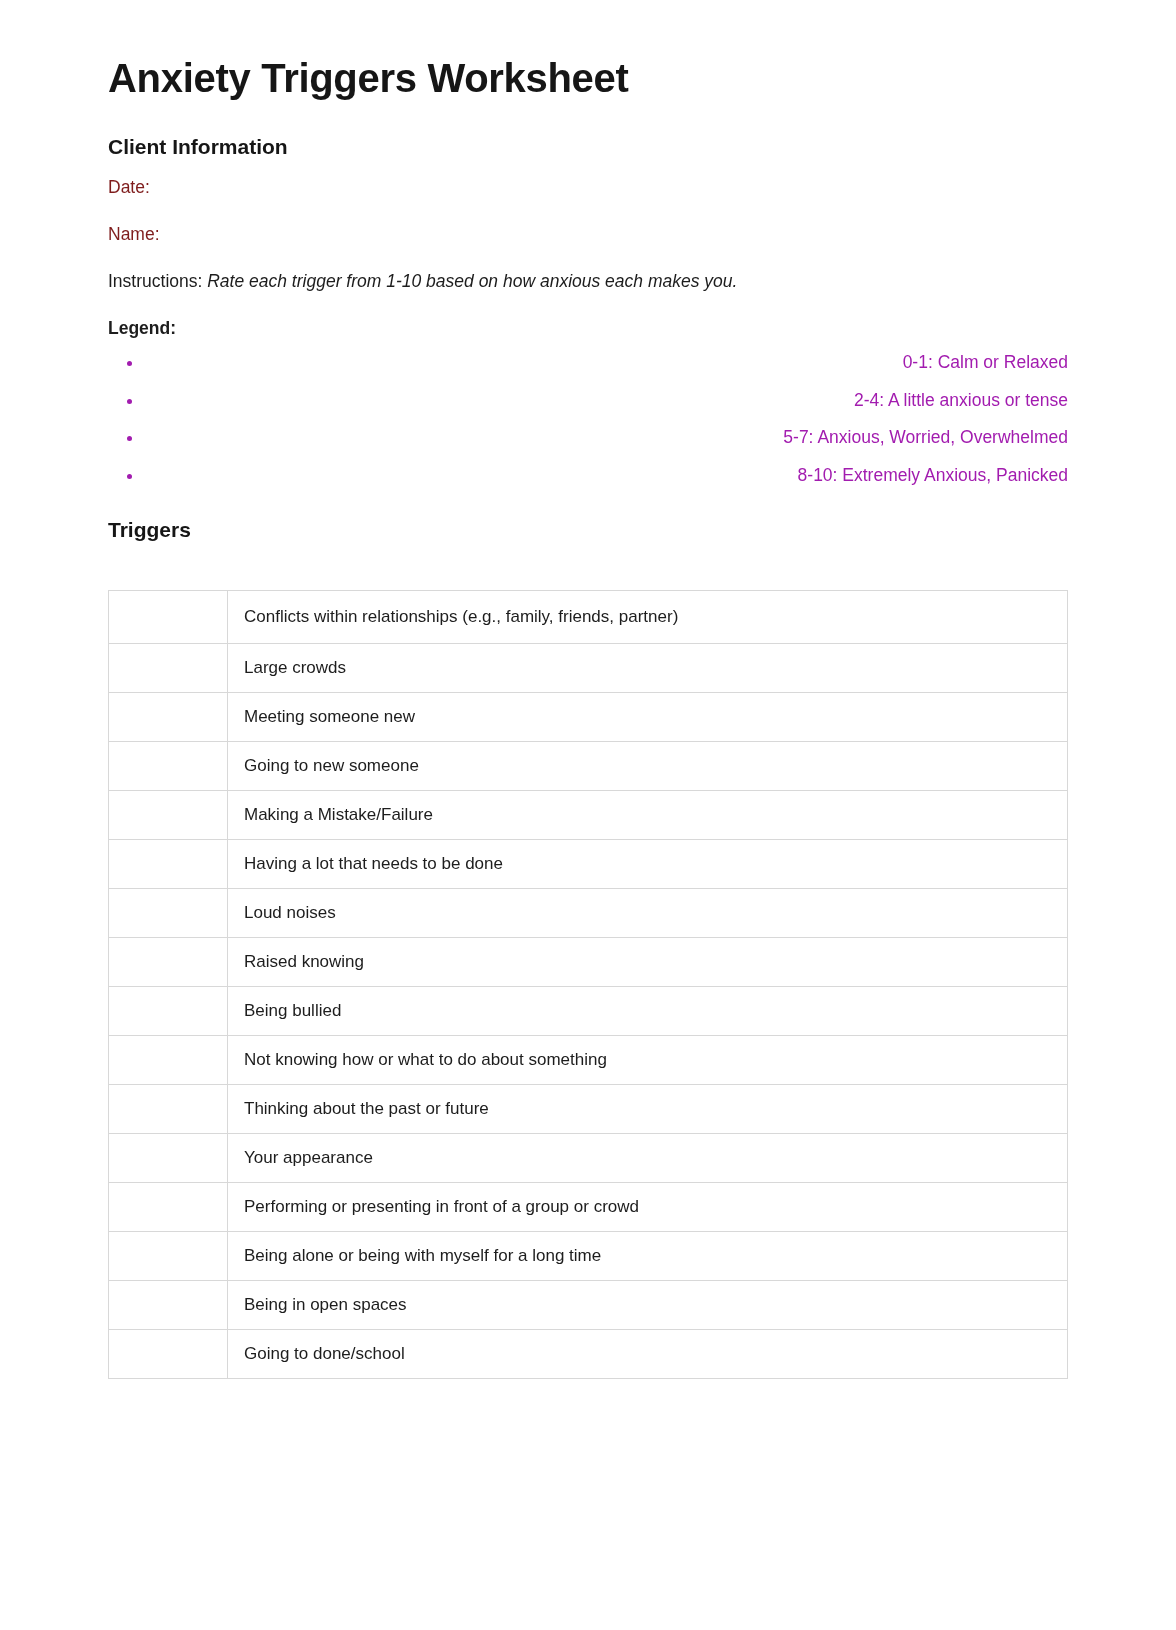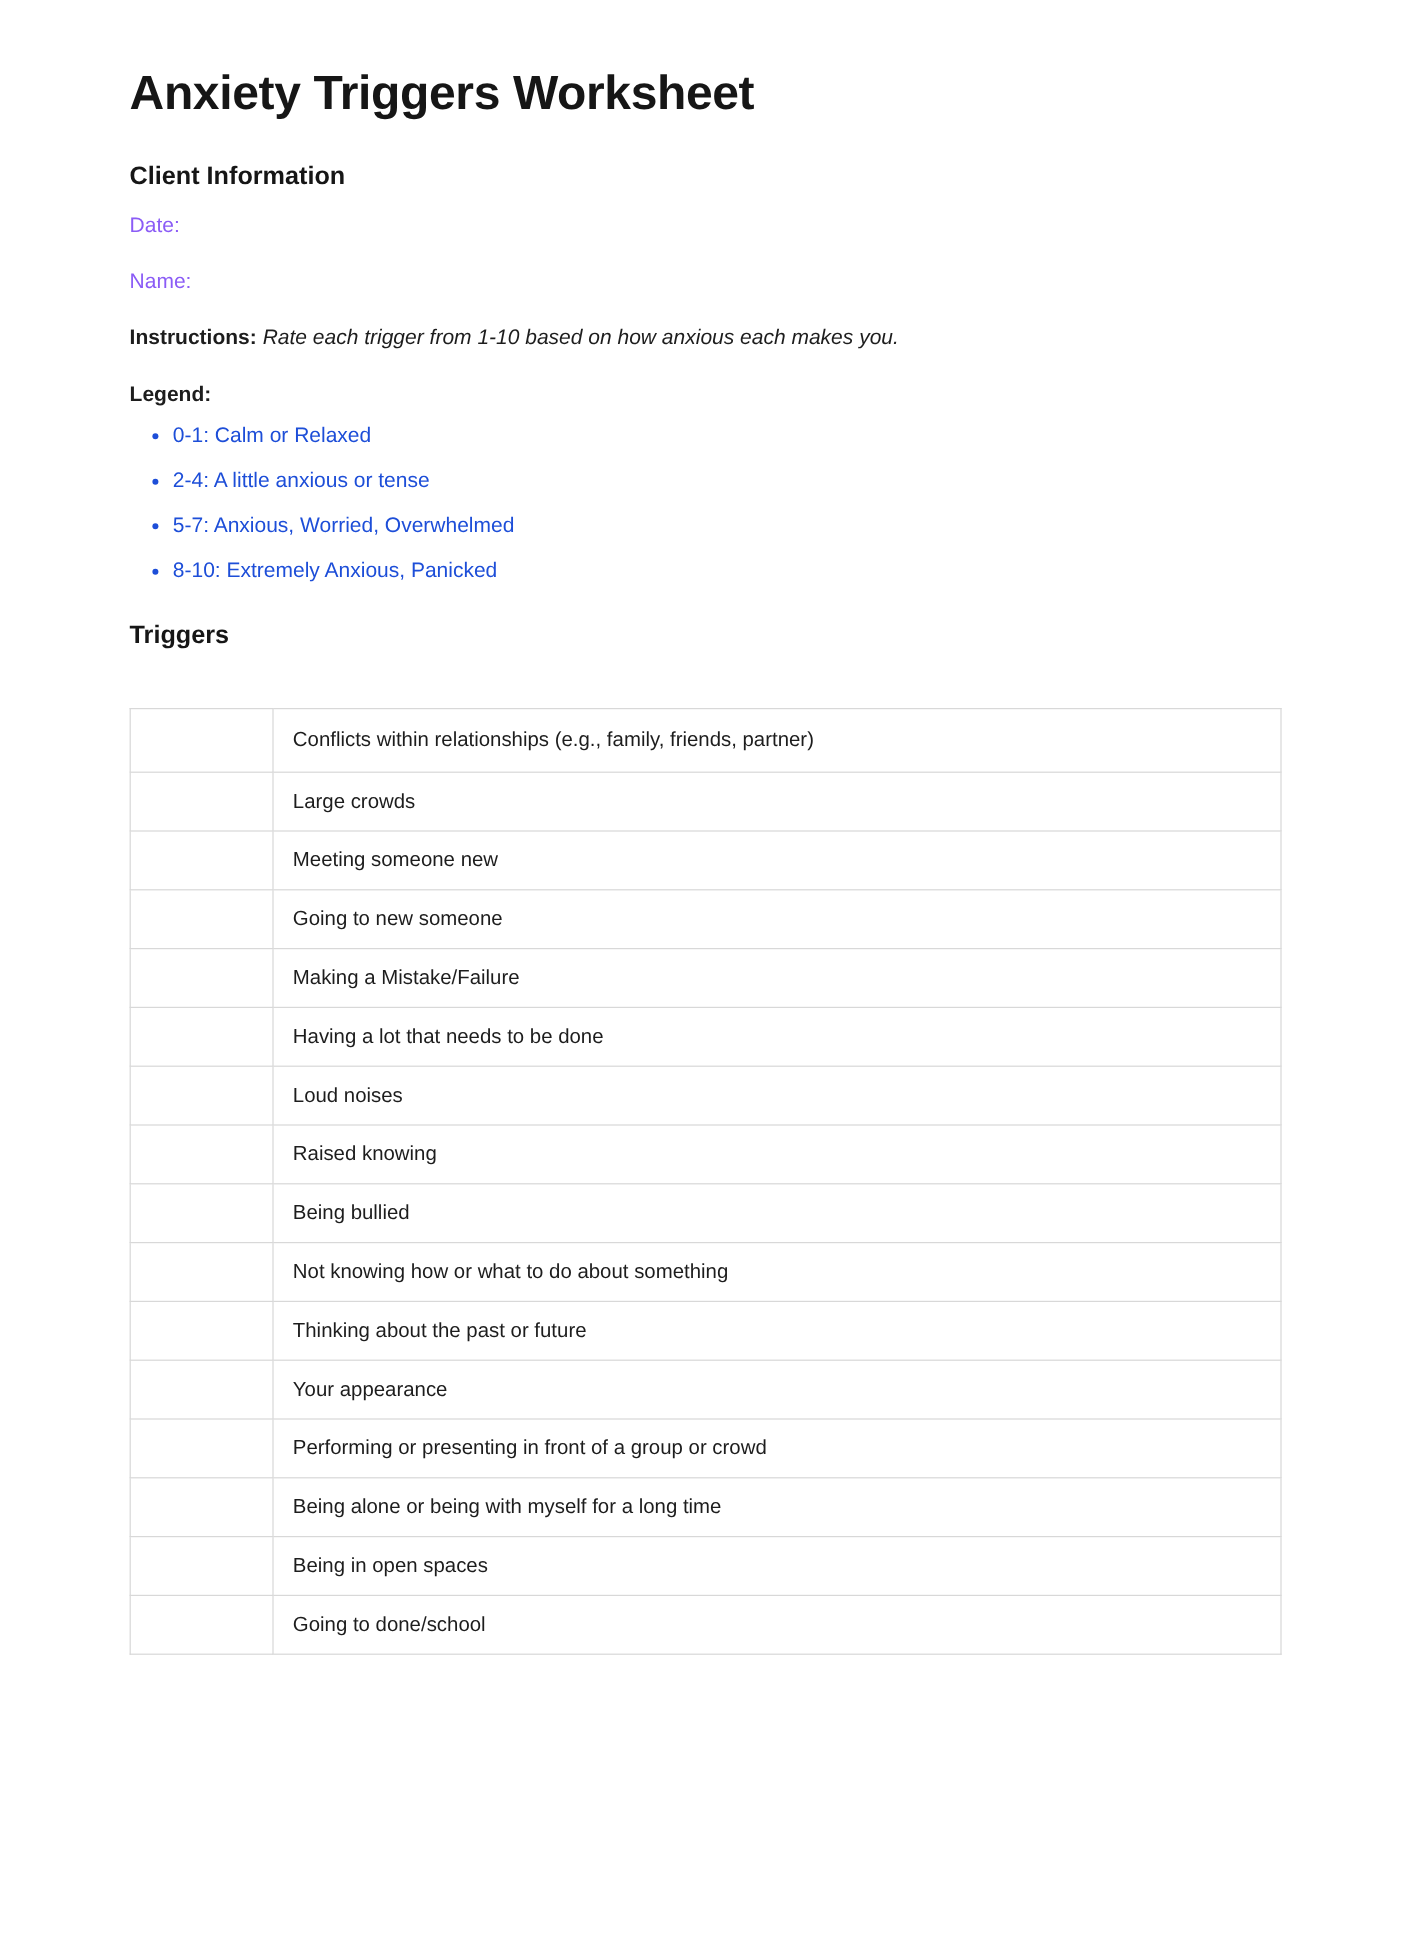--- a/index.html
+++ b/index.html
@@ -32,49 +32,50 @@
   }
   .section-heading {
     font-size: 21px;
     font-weight: bold;
     margin: 0 0 18px 0;
     color: #161616;
   }
   .field-line {
     font-size: 17.5px;
     margin: 0 0 26px 0;
-    color: #8b5cf6;
+    color: #7f1d1d;
   }
   .instructions {
     font-size: 17.5px;
     margin: 0 0 26px 0;
     color: #1d1d1d;
   }
   .instructions .label {
-    font-weight: bold;
+    font-weight: normal;
   }
   .instructions .value {
     font-style: italic;
   }
   .legend-label {
     font-size: 17.5px;
     font-weight: bold;
     margin: 0 0 12px 0;
     color: #1d1d1d;
   }
   ul.legend-list {
     margin: 0 0 30px 0;
     padding-left: 36px;
     list-style: disc;
   }
   ul.legend-list li {
     font-size: 17.5px;
     line-height: 1.35;
     margin-bottom: 14px;
-    color: #1d4ed8;
+    color: #a21caf;
+    text-align: right;
   }
   .triggers-heading {
     font-size: 21px;
     font-weight: bold;
     margin: 4px 0 48px 0;
     color: #161616;
   }
   table.triggers-table {
     width: 100%;
     border-collapse: collapse;

